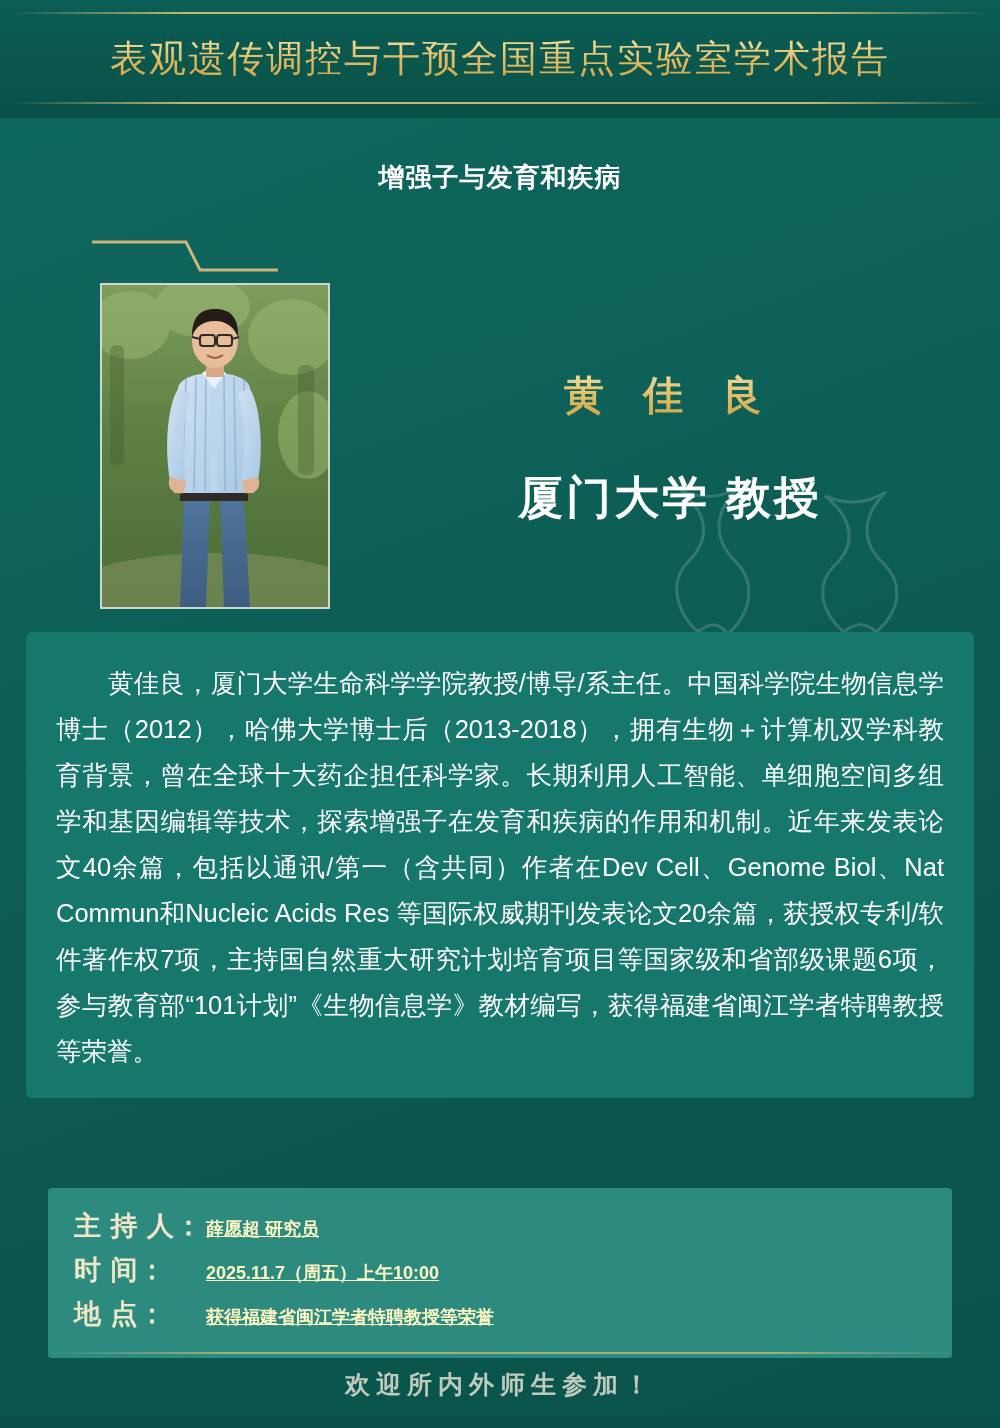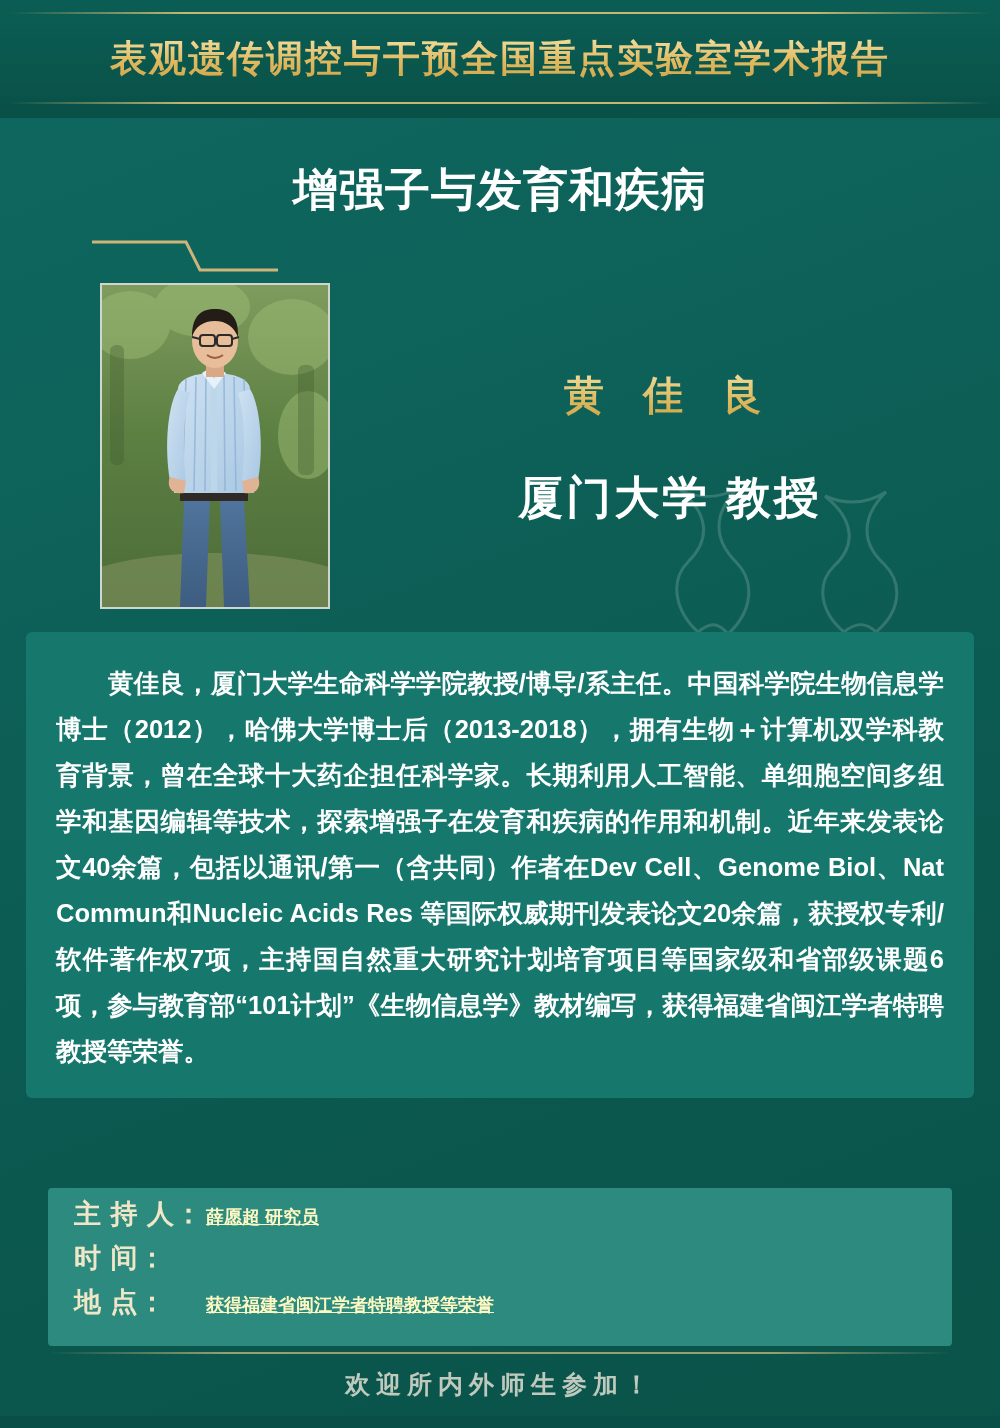--- a/index.html
+++ b/index.html
@@ -40,21 +40,21 @@
   .banner-inner {
     position: absolute;
     left: 26px; right: 26px; top: 22px;
     height: 74px;
     display: flex;
     align-items: center;
     justify-content: center;
   }
   .banner-title {
     font-size: 37px;
-    font-weight: bold;
+    font-weight: normal;
     letter-spacing: 2px;
     color: #e8c878;
     background: linear-gradient(180deg, #f5e3a8 0%, #e0b95f 55%, #cfa246 100%);
     -webkit-background-clip: text;
     background-clip: text;
     -webkit-text-fill-color: transparent;
     white-space: nowrap;
   }
   .banner-line {
     position: absolute;
@@ -64,21 +64,21 @@
   }
   .banner-line.top { top: 12px; }
   .banner-line.bottom { bottom: 14px; }
 
   
   .lecture-title {
     position: absolute;
     top: 160px;
     left: 0; right: 0;
     text-align: center;
-    font-size: 45px;
+    font-size: 26px;
     font-weight: bold;
     color: #ffffff;
     letter-spacing: 1px;
   }
 
   
   .bracket {
     position: absolute;
     left: 90px;
     top: 240px;
@@ -133,35 +133,35 @@
     position: absolute;
     left: 26px;
     top: 632px;
     width: 948px;
     background: #16776c;
     border-radius: 6px;
     padding: 28px 30px 24px 30px;
     box-sizing: border-box;
     color: #ffffff;
     font-size: 25.5px;
-    font-weight: bold;
+    font-weight: normal;
     line-height: 46px;
     text-align: justify;
     text-indent: 52px;
   }
 
   
   .info {
     position: absolute;
     left: 48px;
     top: 1188px;
     width: 904px;
     background: #2c8b7e;
     border-radius: 4px;
-    padding: 4px 26px 18px 26px;
+    padding: 16px 26px 18px 26px;
     box-sizing: border-box;
   }
   .info-row {
     display: flex;
     align-items: baseline;
     margin: 4px 0 8px 0;
   }
   .info-label {
     width: 132px;
     flex: 0 0 132px;
@@ -318,20 +318,21 @@
 
   <div class="bio">黄佳良，厦门大学生命科学学院教授/博导/系主任。中国科学院生物信息学博士（2012），哈佛大学博士后（2013-2018），拥有生物＋计算机双学科教育背景，曾在全球十大药企担任科学家。长期利用人工智能、单细胞空间多组学和基因编辑等技术，探索增强子在发育和疾病的作用和机制。近年来发表论文40余篇，包括以通讯/第一（含共同）作者在Dev Cell、Genome Biol、Nat Commun和Nucleic Acids Res 等国际权威期刊发表论文20余篇，获授权专利/软件著作权7项，主持国自然重大研究计划培育项目等国家级和省部级课题6项，参与教育部“101计划”《生物信息学》教材编写，获得福建省闽江学者特聘教授等荣誉。</div>
 
   <div class="info">
     <div class="info-row">
       <div class="info-label">主 持 人：</div>
       <div class="info-value">薛愿超 研究员</div>
     </div>
     <div class="info-row">
       <div class="info-label">时    间：</div>
+      <div class="info-value">2025.11.7（周五）上午10:00</div>
     </div>
     <div class="info-row">
       <div class="info-label">地    点：</div>
       <div class="info-value">获得福建省闽江学者特聘教授等荣誉</div>
     </div>
   </div>
 
   <div class="info-rule"></div>
   <div class="footer-note">欢迎所内外师生参加！</div>
   <div class="bottom-strip"></div>

